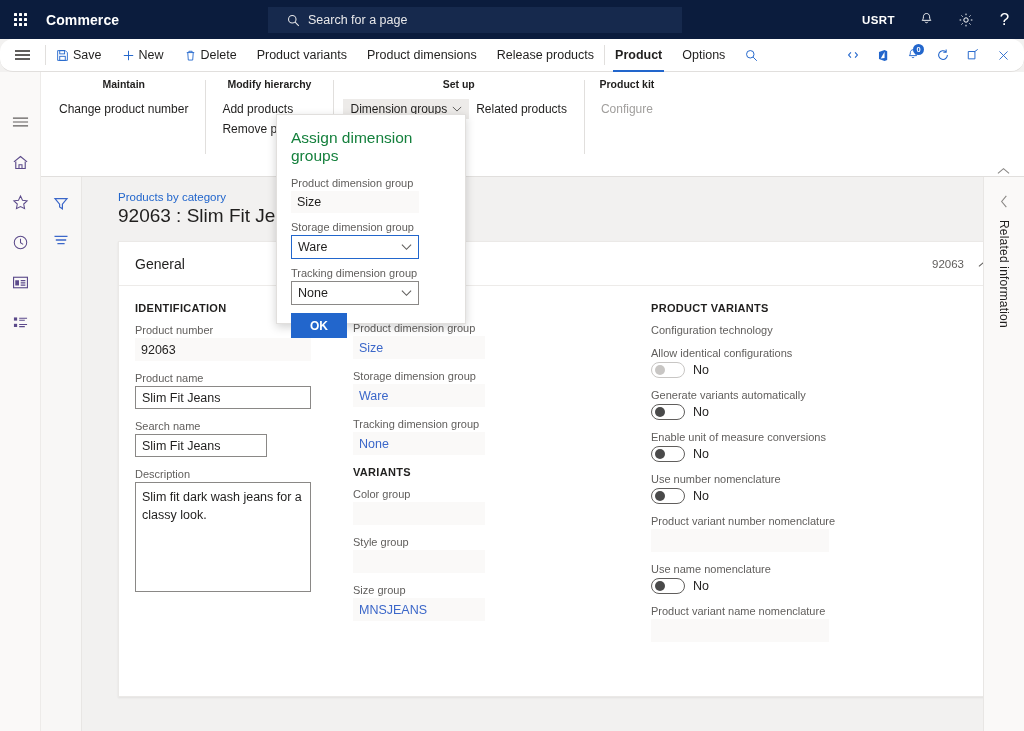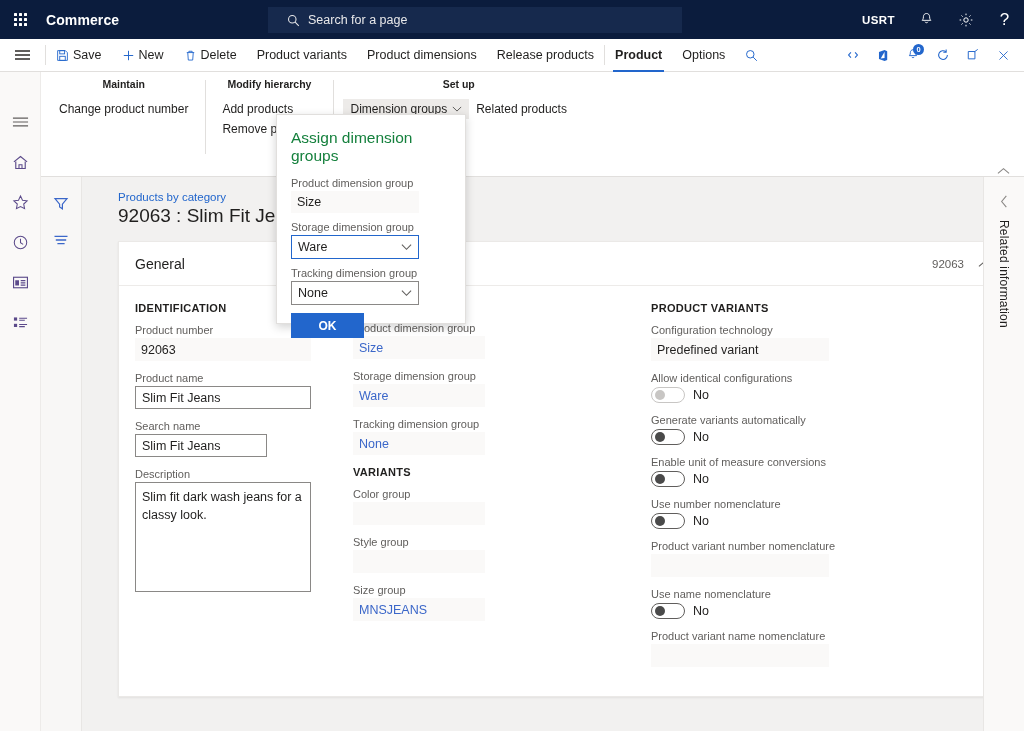--- a/index.html
+++ b/index.html
@@ -33,21 +33,21 @@
   .searchbox .ph { color: #e8e8ea; font-size: 12.5px; margin-left: 8px; }
   .nav-right { position: absolute; right: 0; top: 0; height: 39px; display: flex; align-items: center; }
   .nav-right > div { height: 39px; display: flex; align-items: center; justify-content: center; cursor: pointer; }
   .usrt { color: #ffffff; font-size: 11.5px; font-weight: bold; padding: 0 12px; letter-spacing: .4px; }
   .nav-icon { width: 39px; }
 
   
   .cmdbar {
     position: absolute; top: 39px; left: 0; width: 1024px; height: 33px;
     background: #ffffff; border-bottom: 1px solid #e1dfdd;
-    display: flex; align-items: center;
+    display: flex; align-items: center; border-radius: 13px;
   }
   .hamburger { width: 45px; height: 33px; display: flex; align-items: center; justify-content: center; cursor: pointer; }
   .hamburger .bars { width: 15px; }
   .hamburger .bars i { display: block; height: 1.5px; background: #605e5c; margin: 2.5px 0; }
   .cmd-sep { width: 1px; height: 20px; background: #e1dfdd; }
   .cmd-item {
     height: 33px; display: flex; align-items: center; gap: 4px;
     padding: 0 10px; font-size: 12.5px; color: #201f1e; cursor: pointer; white-space: nowrap;
   }
   .cmd-tab {
@@ -196,21 +196,21 @@
   }
   .dlg-select {
     width: 128px; height: 24px; border: 1px solid #8a8886; background: #ffffff;
     font-size: 12.5px; color: #201f1e; padding: 0 6px; display: flex; align-items: center;
     cursor: pointer;
   }
   .dlg-select.focused { border: 1.5px solid #2266cc; }
   .dlg-select .cv { flex: 1; }
   .dlg-select .ar { color: #605e5c; font-size: 10px; }
   .dlg-ok {
-    margin-top: 8px; width: 73px; height: 25px; background: #2266cc; color: #ffffff;
+    margin-top: 8px; width: 56px; height: 25px; background: #2266cc; color: #ffffff;
     font-size: 12px; font-weight: bold; display: flex; align-items: center; justify-content: center;
     cursor: pointer; border: none; font-family: "Liberation Sans", sans-serif;
   }
 
   svg { display: block; }
 </style>
 </head>
 <body>
 
 <div class="app">
@@ -394,20 +394,28 @@
                 <path d="M1 1.5 6 6.5l5-5" fill="none" stroke="#605e5c" stroke-width="1.2"></path>
               </svg>
           </span>
         </div>
         <div class="ritem">
           <span>Related products</span>
         </div>
       </div>
     </div>
 
+    <div class="rgroup">
+      <div class="rgroup-title">Product kit</div>
+      <div class="ritems">
+        <div class="ritem disabled">
+          <span>Configure</span>
+        </div>
+      </div>
+    </div>
   </div>
 
   <div class="pane-collapse-top">
     <svg width="13" height="8" viewBox="0 0 14 8">
         <path d="M1 6.5 7 1.5l6 5" fill="none" stroke="#8a8886" stroke-width="1.2"></path>
       </svg>
   </div>
 
   <div class="rail">
     <div class="rail-icon">
@@ -541,21 +549,20 @@
             </div>
           </div>
 
           <div style="width:80px"></div>
 
           <div class="col col3">
             <div class="sec-title">PRODUCT VARIANTS</div>
 
             <div class="field">
               <span class="flabel">Configuration technology</span>
-              <div class="ro-field">Predefined variant</div>
             </div>
 
             <div class="field">
               <span class="flabel">Allow identical configurations</span>
               <div class="toggle-row">
                 <div class="toggle dim">
                     <div class="knob"></div>
                   </div>
                 <span class="toggle-val">No</span>
               </div>

